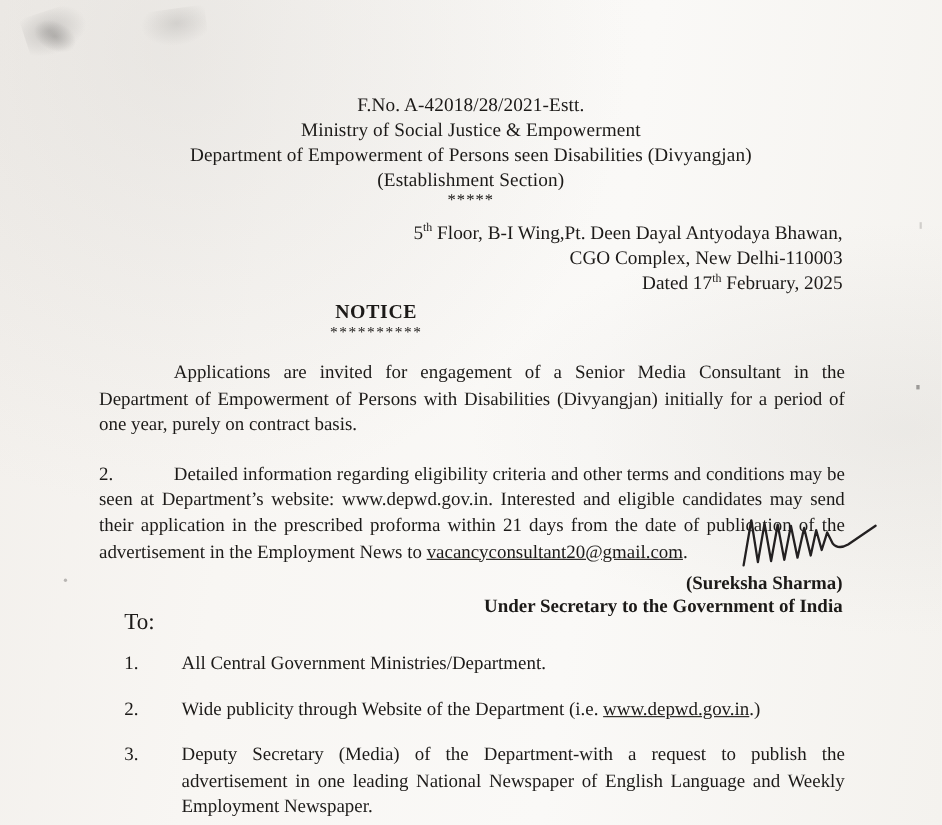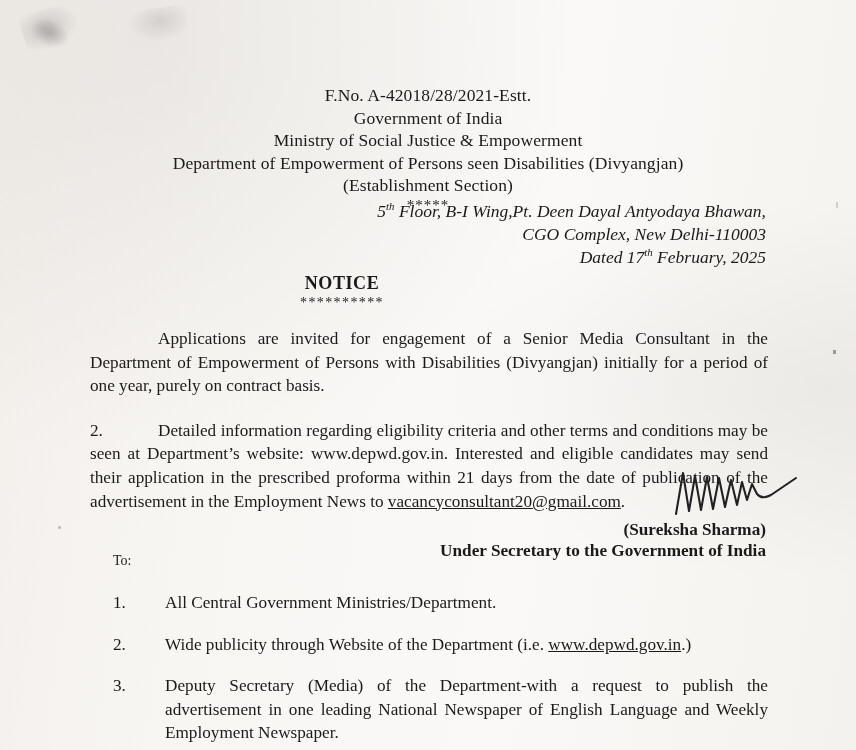--- a/index.html
+++ b/index.html
@@ -72,21 +72,20 @@
   }
 
   
   .address {
     position: absolute;
     right: 90px;
     top: 200px;
     text-align: right;
     font-size: 17.5px;
     line-height: 23px;
-    font-style: italic;
   }
   sup {
     font-size: 0.62em;
     vertical-align: super;
     line-height: 0;
   }
 
   
   .notice-wrap {
     position: absolute;
@@ -145,21 +144,21 @@
     font-size: 17.2px;
     line-height: 21px;
     font-weight: bold;
   }
 
   
   .to-label {
     position: absolute;
     left: 113px;
     top: 553px;
-    font-size: 14px;
+    font-size: 21px;
   }
   .to-list {
     position: absolute;
     left: 113px;
     top: 591px;
     width: 655px;
     font-size: 17.2px;
     line-height: 23.6px;
   }
   .to-item {
@@ -185,21 +184,20 @@
 <div class="smudge smudge-b"></div>
 <div class="smudge smudge-c"></div>
 <div class="smudge speck-1"></div>
 <div class="smudge speck-2"></div>
 <div class="smudge speck-3"></div>
 
 <div class="page">
 
   <div class="header">
     <div>F.No. A-42018/28/2021-Estt.</div>
-    <div>Government of India</div>
     <div>Ministry of Social Justice &amp; Empowerment</div>
     <div>Department of Empowerment of Persons seen Disabilities (Divyangjan)</div>
     <div>(Establishment Section)</div>
     <div class="stars5">*****</div>
   </div>
 
   <div class="address">
     <div><span>5</span><sup>th</sup><span> Floor, B-I Wing,Pt. Deen Dayal Antyodaya Bhawan,</span></div>
     <div>CGO Complex, New Delhi-110003</div>
     <div><span>Dated 17</span><sup>th</sup><span> February, 2025</span></div>

